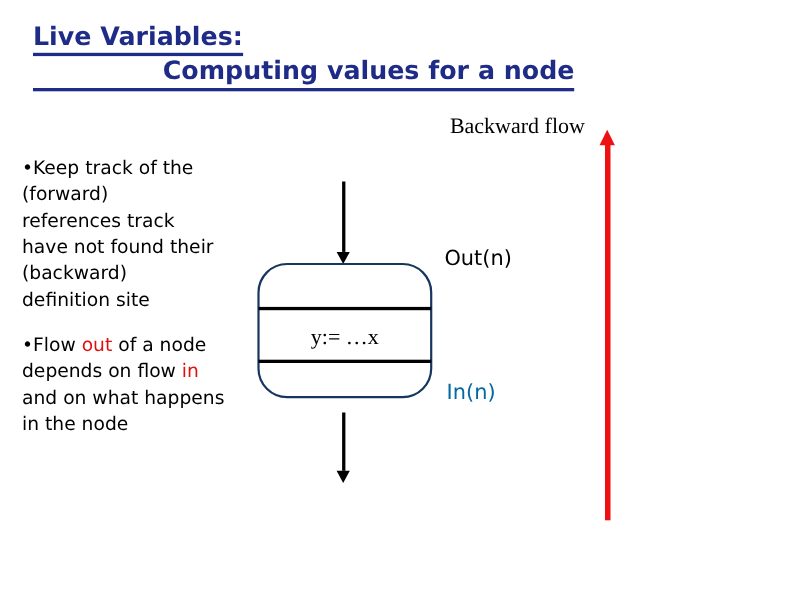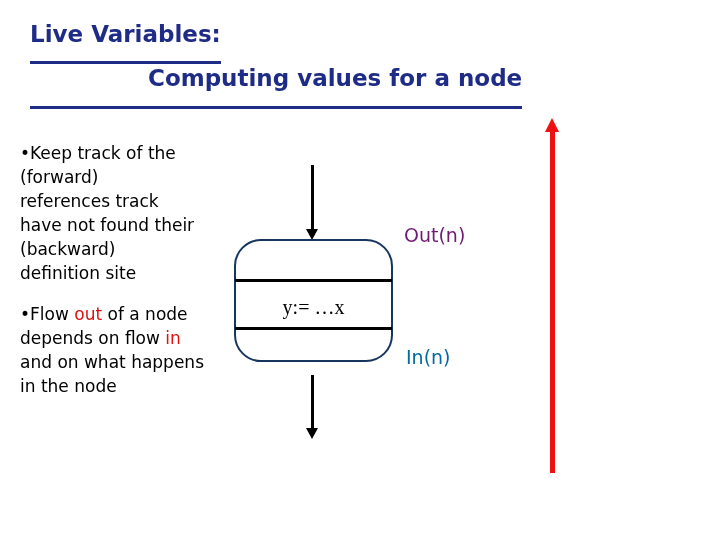--- a/index.html
+++ b/index.html
@@ -18,21 +18,21 @@
     left: 30px;
     top: 22px;
     color: #1f2c87;
     font-weight: bold;
     font-size: 23px;
     line-height: 1.1;
   }
   .title-line {
     display: inline-block;
     border-bottom: 3px solid #1f2c87;
-    padding-bottom: 14px;
+    padding-bottom: 1px;
   }
   .title-line2-wrap { margin-top: 2px; }
   .title-line2 { padding-left: 118px; }
 
   
   .bullets {
     position: absolute;
     left: 20px;
     top: 116px;
     width: 220px;
@@ -113,21 +113,21 @@
     position: absolute;
     left: 409px; top: 104px;
     font-family: "Liberation Serif", serif;
     font-size: 20px;
     color: #000000;
   }
   .label-out {
     position: absolute;
     left: 404px; top: 224px;
     font-size: 19px;
-    color: #701a75;
+    color: #000000;
   }
   .label-in {
     position: absolute;
     left: 406px; top: 346px;
     font-size: 19px;
     color: #0369a1;
   }
 </style>
 </head>
 <body>
@@ -168,16 +168,17 @@
     <div class="node-divider bottom"></div>
     <div class="node-statement">y:= …x</div>
   </div>
 
   <div class="arrow-line-black flow-out-line"></div>
   <div class="arrow-head-down flow-out-head"></div>
 
   <div class="red-arrow-line"></div>
   <div class="red-arrow-head"></div>
 
+  <div class="label-backward-flow">Backward flow</div>
   <div class="label-out">Out(n)</div>
   <div class="label-in">In(n)</div>
 
 </div>
 
 </body></html>

